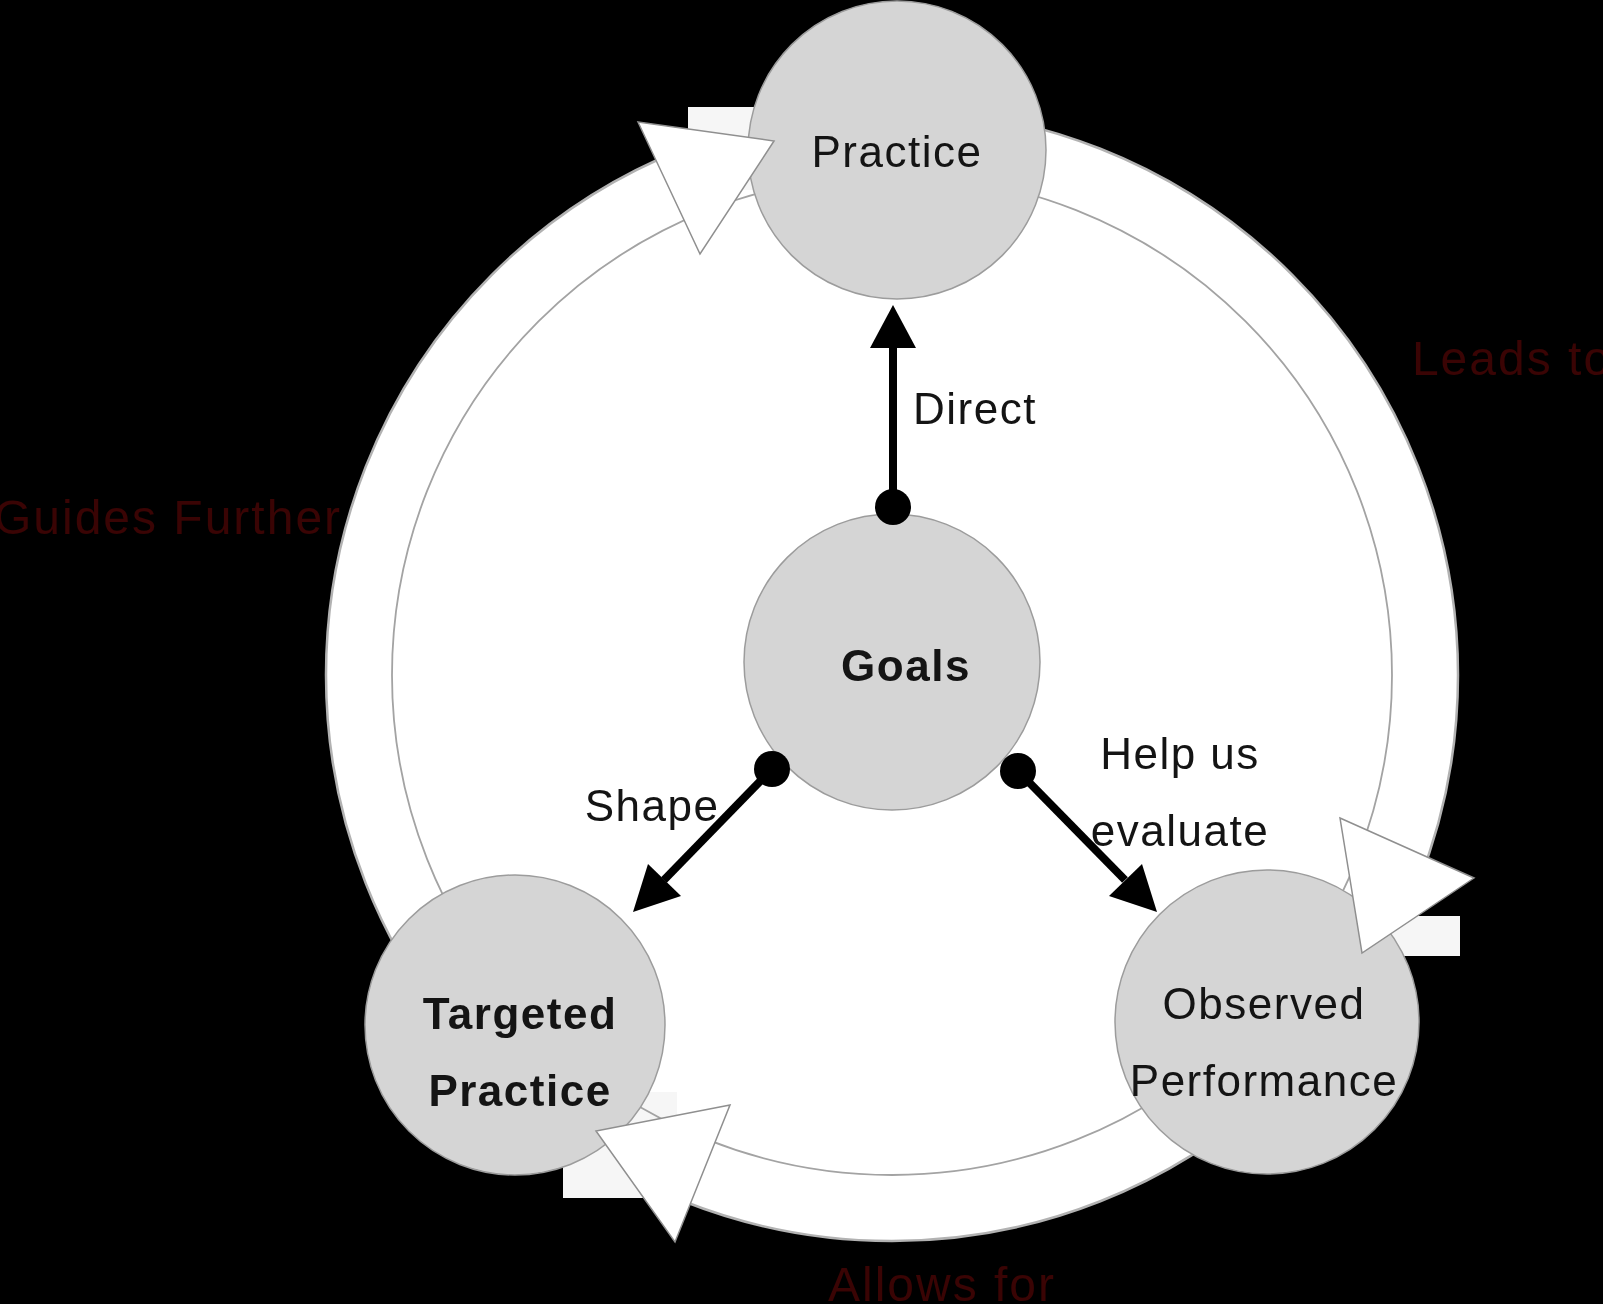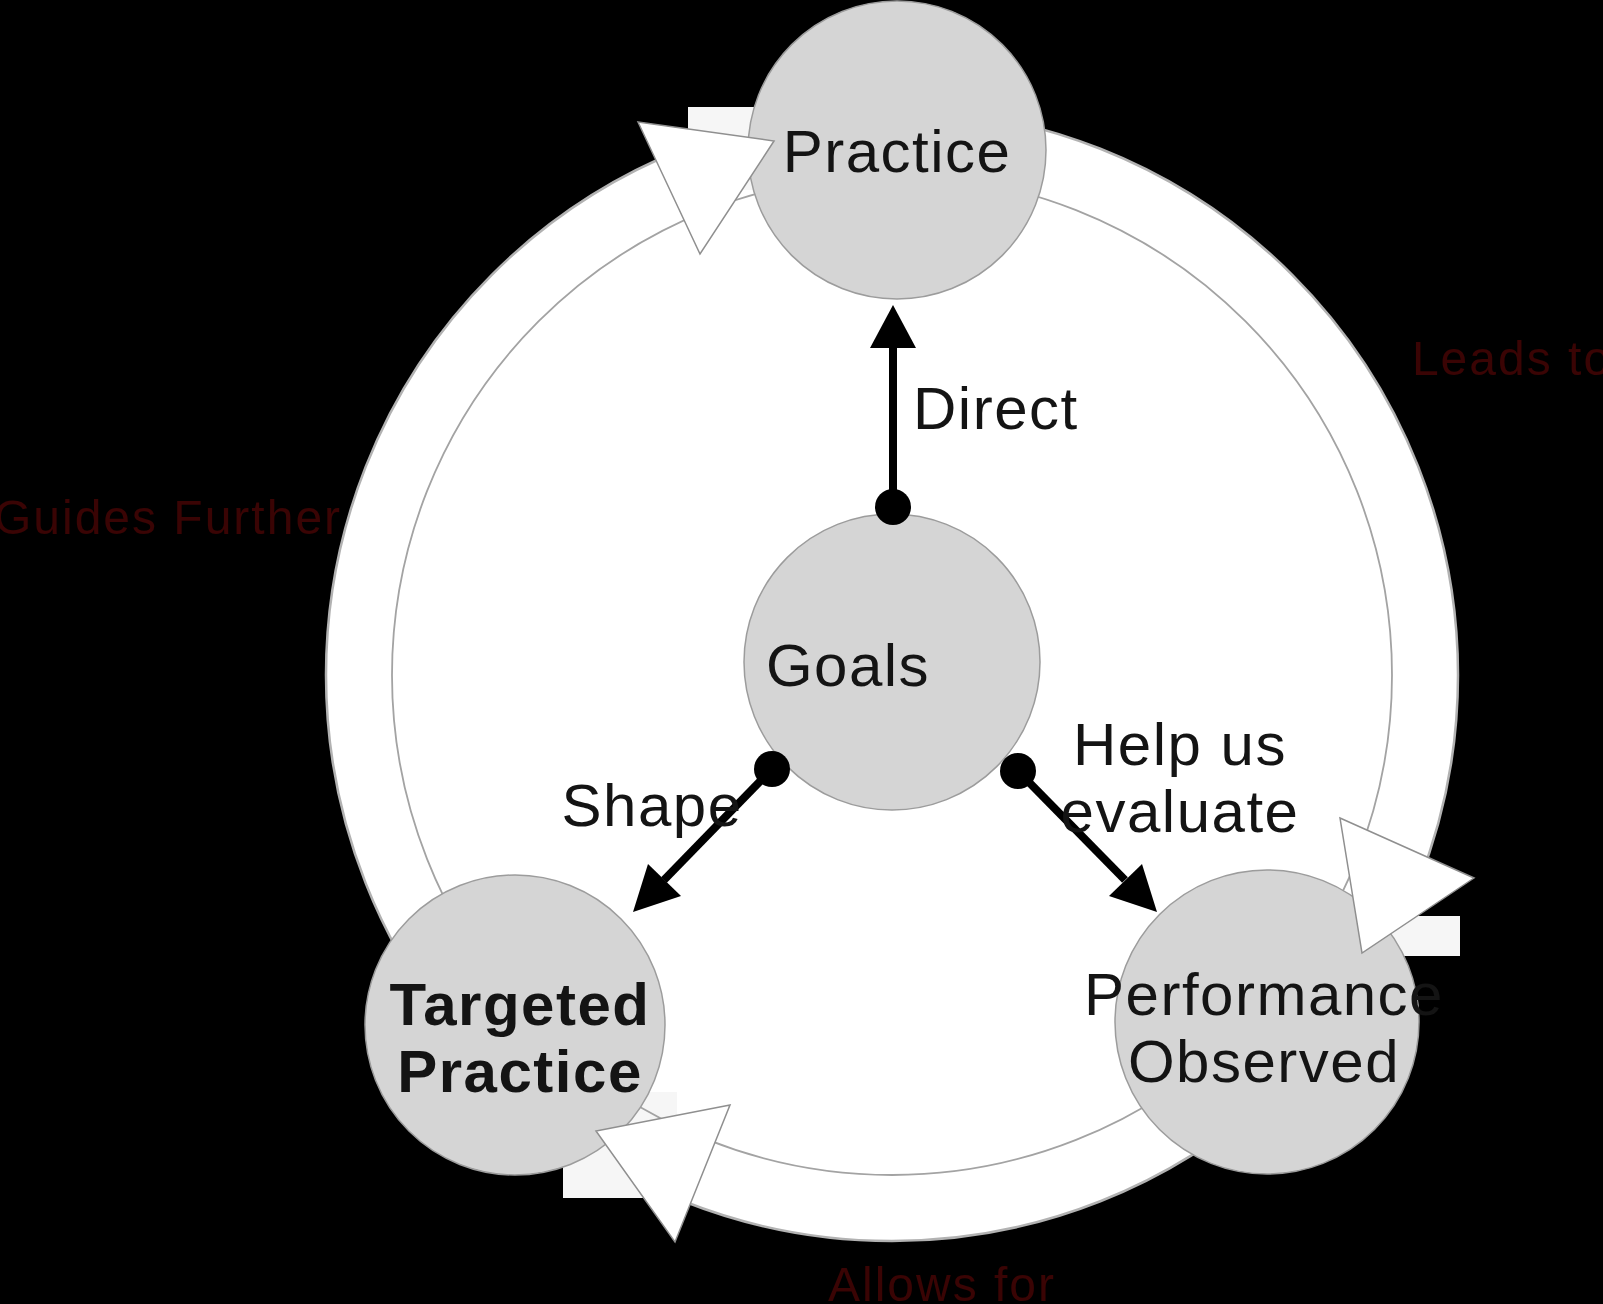--- a/index.html
+++ b/index.html
@@ -31,28 +31,28 @@
   
   .txt {
     position: absolute;
     transform: translate(-50%, -50%);
     white-space: nowrap;
     text-align: center;
     color: #141414;
     letter-spacing: 1.5px;
   }
   .node-label, .arrow-label {
-    font-size: 60px;
+    font-size: 44px;
     line-height: 1.12;
   }
   .arrow-label.left-anchored {
     transform: translate(0, -50%);
     text-align: right;
   }
-  .txt span { display: block; }
+  .txt span { display: block; margin-top: 28px; }
   .cycle-label {
     font-size: 48px;
     letter-spacing: 2px;
     color: #3a0404;
   }
 </style>
 </head>
 <body>
 
 <div class="stage">
@@ -88,30 +88,30 @@
     </g>
     <g class="black-arrow">
       <circle cx="1018" cy="771" r="18"></circle>
       <line x1="1018" y1="771" x2="1125" y2="880"></line>
       <polygon points="1157,912 1142,864 1109,896"></polygon>
     </g>
   </svg>
 
   <div class="txt node-label" style="left:897px; top:152px;">Practice</div>
 
-  <div class="txt node-label" style="left:848px; top:666px;">Goals</div>
+  <div class="txt node-label" style="left:906px; top:666px;font-weight:bold;">Goals</div>
 
   <div class="txt node-label" style="left:520px; top:1038px;font-weight:bold;">
     <span>Targeted</span>
     <span>Practice</span>
   </div>
 
   <div class="txt node-label" style="left:1264px; top:1028px;">
+    <span>Observed</span>
     <span>Performance</span>
-    <span>Observed</span>
   </div>
 
   <div class="txt arrow-label left-anchored" style="left:913px; top:409px;">Direct</div>
 
   <div class="txt arrow-label" style="left:652px; top:806px;">Shape</div>
 
   <div class="txt arrow-label" style="left:1180px; top:778px;">
     <span>Help us</span>
     <span>evaluate</span>
   </div>

